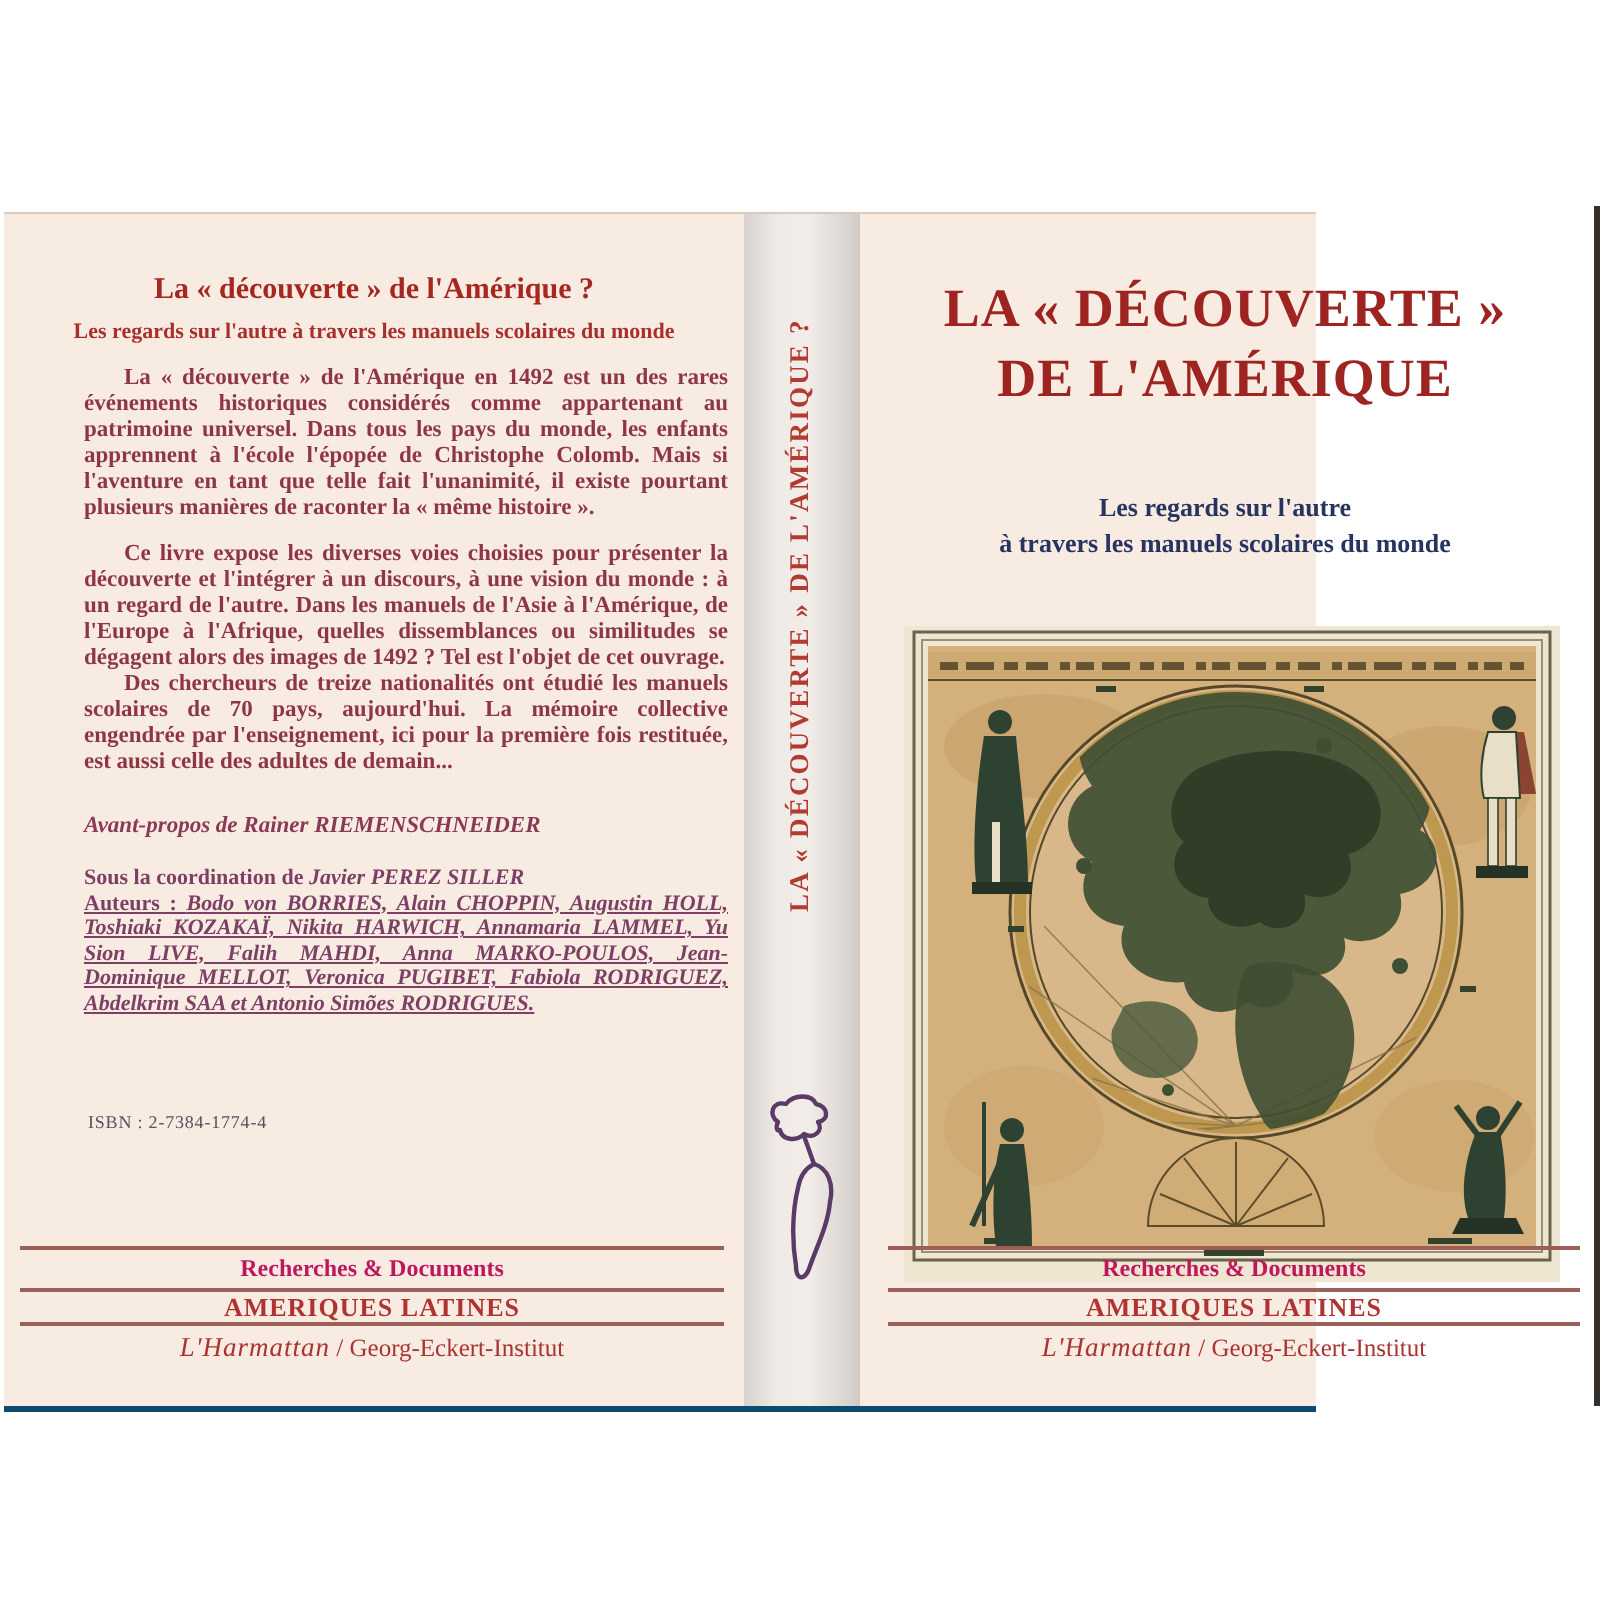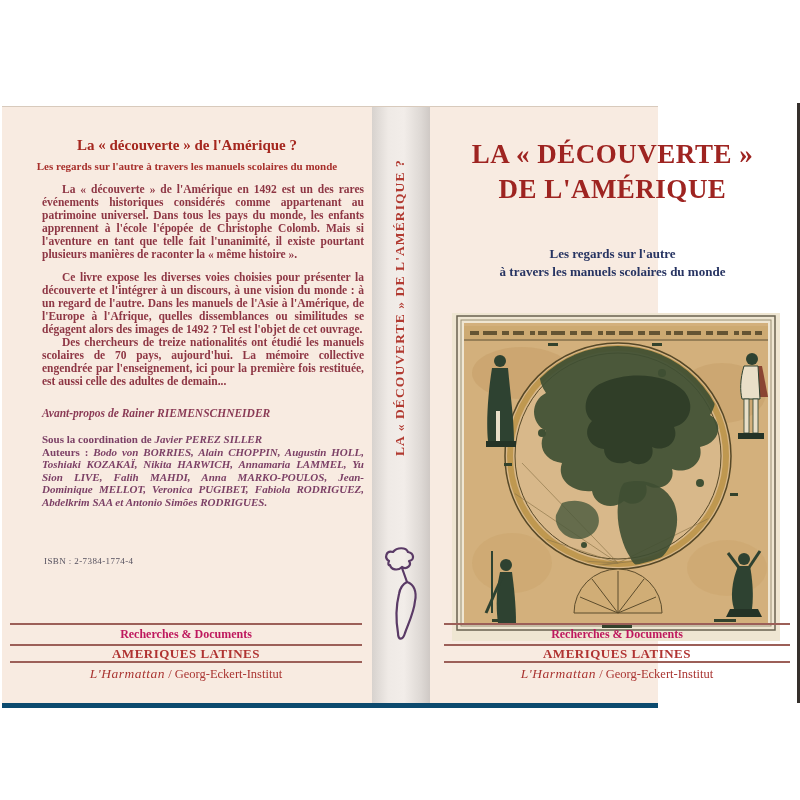--- a/index.html
+++ b/index.html
@@ -1,36 +1,36 @@
 <!DOCTYPE html>
 <html><head>
 <meta charset="utf-8">
 <style>
   html,body{margin:0;padding:0;}
   .page{position:relative;width:800px;height:800px;background:#ffffff;overflow:hidden;
         font-family:"Liberation Serif", serif;}
   .book{position:absolute;left:2px;top:106px;width:656px;height:596px;
-        background:#f8ebe1;border-top:1px solid #d8cabc;border-bottom:5px solid #0c4a6e;}
+        background:#f8ebe1;border-top:1px solid #d8cabc;border-bottom:3px solid #0c4a6e;}
   .scan-edge-right{position:absolute;right:0;top:103px;width:3px;height:600px;background:#35302c;}
 
   
   .back-cover{position:absolute;left:0;top:0;width:370px;height:100%;}
   .bc-title{position:absolute;top:30px;left:0;width:100%;text-align:center;
             font-size:15px;font-weight:bold;color:#a5271f;}
   .bc-subtitle{position:absolute;top:53px;left:0;width:100%;text-align:center;
             font-size:11px;font-weight:bold;color:#a8302c;}
   .bc-body{position:absolute;left:40px;top:76px;width:322px;color:#8e3644;}
   .bc-body p{margin:0;font-size:11.5px;line-height:13px;font-weight:bold;
              text-align:justify;text-indent:20px;}
   .bc-body p.gap{margin-top:10px;}
   .credits{margin-top:19px;font-size:11.5px;line-height:13px;font-weight:bold;
            font-style:italic;color:#8a3a55;}
   .coordination{margin-top:13px;font-size:11px;line-height:12.5px;font-weight:bold;color:#7c4066;}
   .coordination .name, .authors .names{font-style:italic;}
-  .authors{font-size:11px;line-height:12.5px;font-weight:bold;color:#7c4066;text-align:justify;}
+  .authors{font-size:11px;line-height:12.5px;font-weight:bold;color:#7c4066;text-align:justify;text-decoration:underline;}
   .isbn{position:absolute;left:42px;top:449px;font-size:9px;letter-spacing:0.4px;
         font-weight:normal;color:#55505e;}
 
   
   .spine{position:absolute;left:370px;top:0;width:58px;height:100%;
          background:linear-gradient(90deg,#d7d2ce 0%,#efeae6 28%,#f2ede9 55%,#ddd8d4 85%,#cfc9c5 100%);}
   .spine-title{position:absolute;left:20px;top:349px;width:316px;
                transform:rotate(-90deg);transform-origin:0 0;
                font-size:13.5px;font-weight:bold;letter-spacing:1.1px;color:#b13a31;white-space:nowrap;}
   .spine-logo{position:absolute;left:6px;top:437px;}

